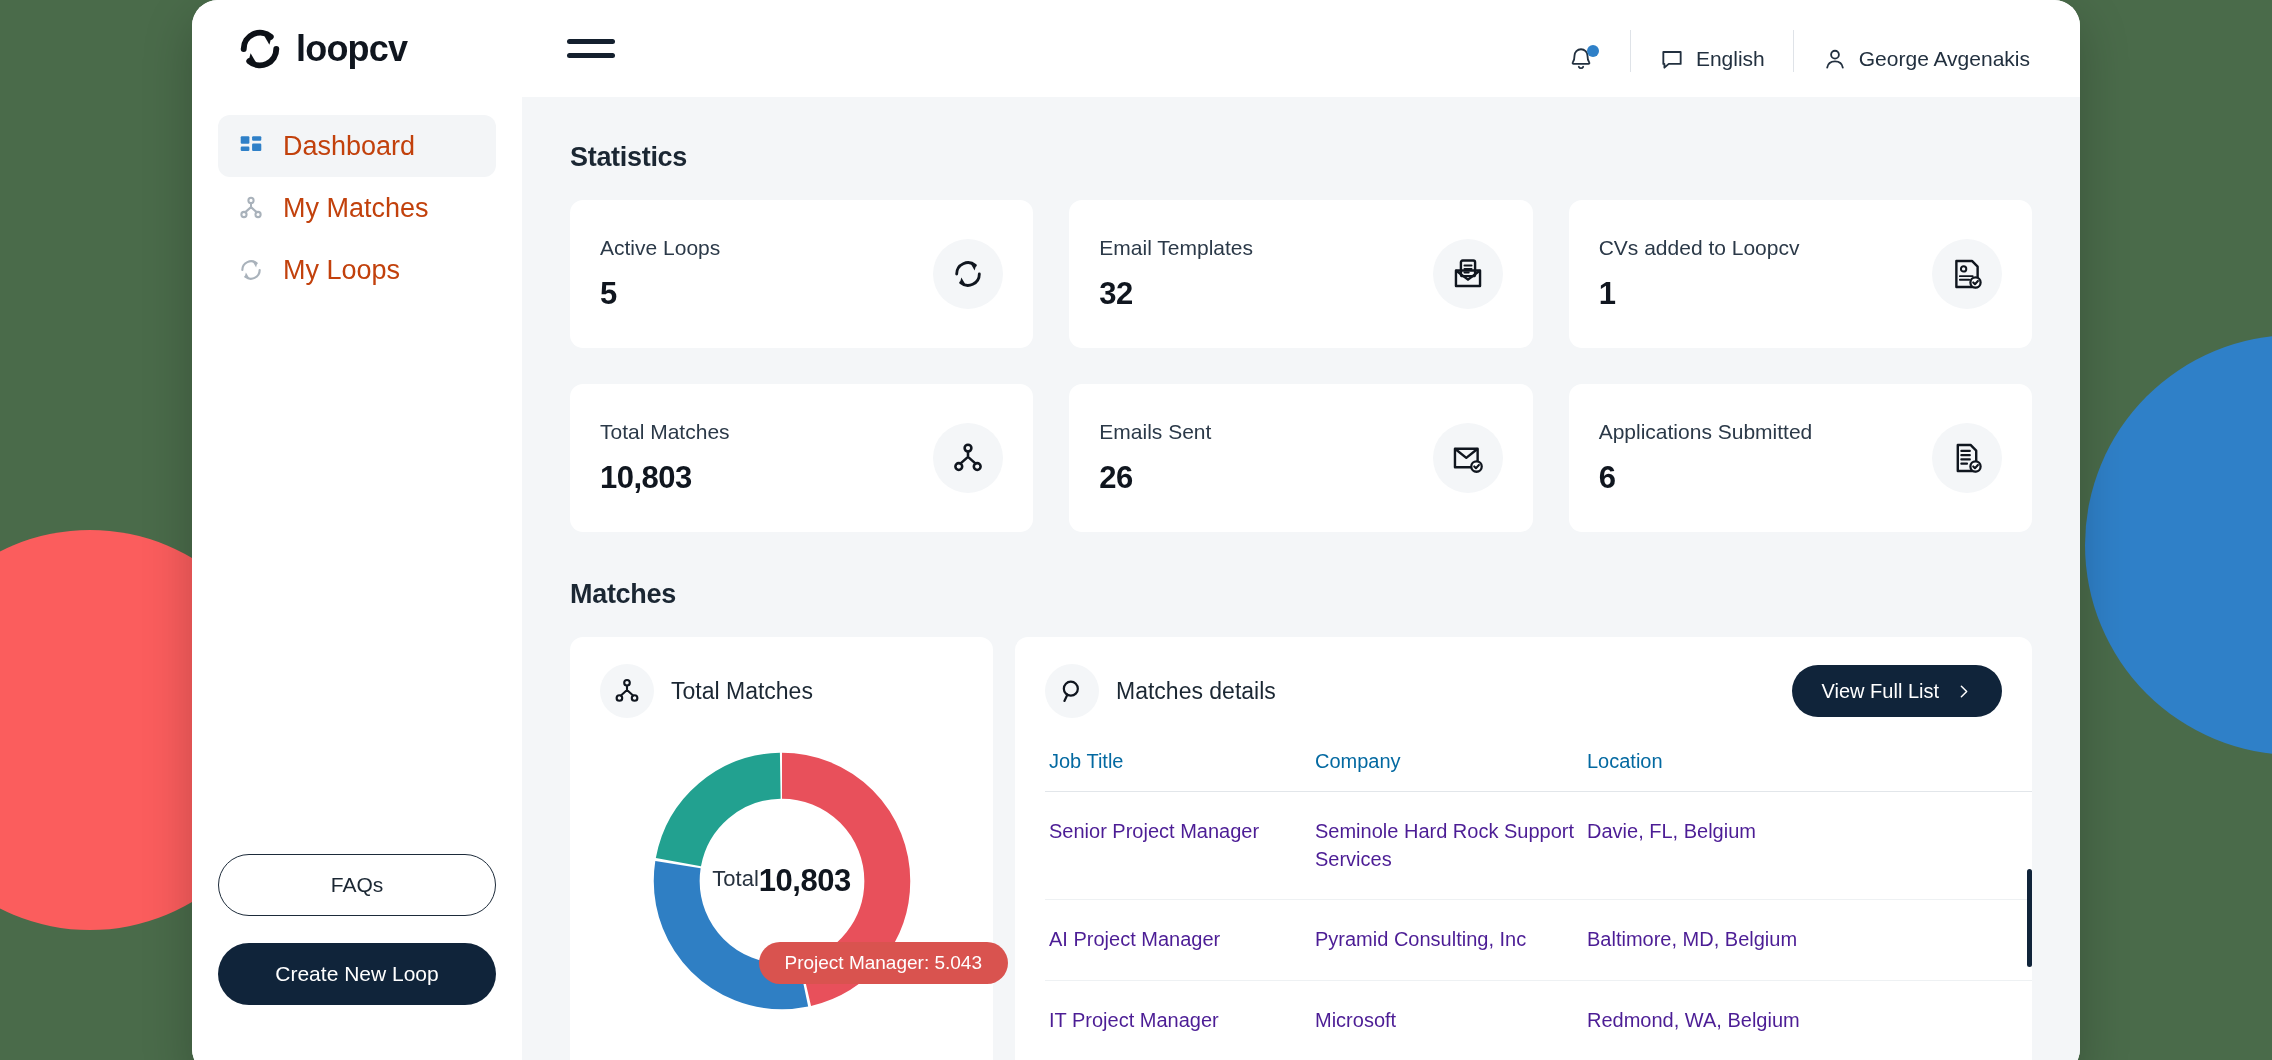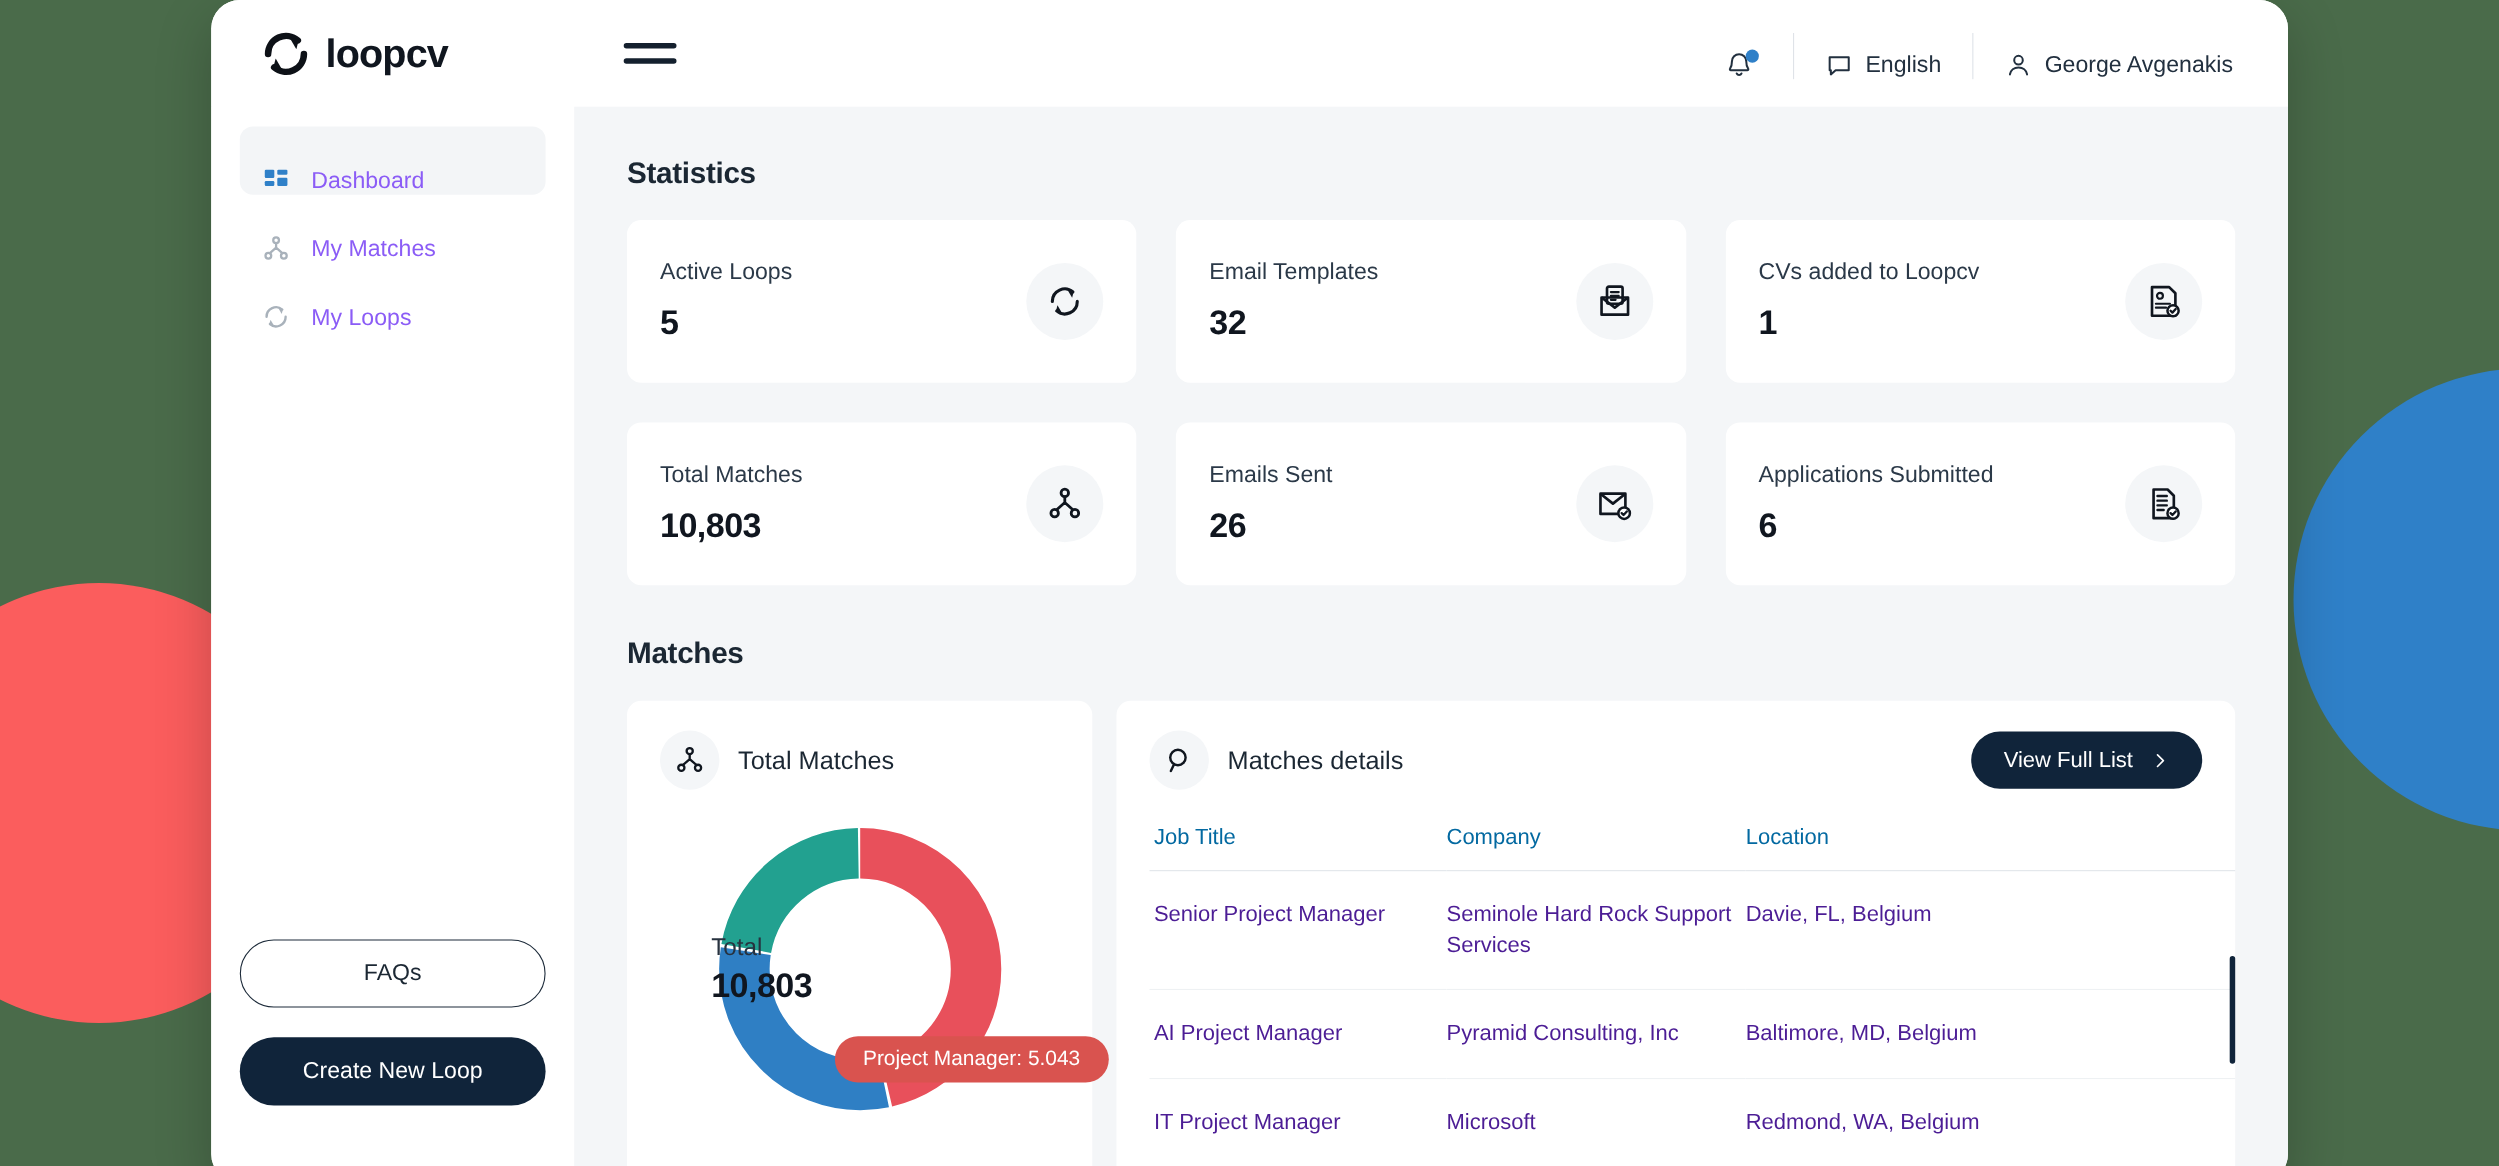--- a/index.html
+++ b/index.html
@@ -41,23 +41,23 @@
   .tb-ic { width: 26px; height: 26px; display: block; }
   #bell-wrap { position: relative; padding: 0 8px; }
   #bell-dot { position: absolute; right: 3px; top: -1px; width: 12px; height: 12px; border-radius: 50%; background: #2f80c8; }
 
   
   #sidebar {
     position: absolute; left: 0; top: 97px; width: 330px; height: 978px;
     background: #fff; padding: 18px 26px 0 26px;
   }
   .nav-item {
-    display: flex; align-items: flex-end; gap: 19px; height: 62px;
+    display: flex; align-items: center; gap: 19px; height: 62px;
     padding: 0 20px; border-radius: 12px; cursor: pointer;
-    font-size: 21px; color: #8b5cf6;
+    font-size: 27px; color: #c2410c;
   }
   .nav-item.active { background: #f3f5f7; }
   .nav-ic { width: 26px; height: 26px; flex: 0 0 26px; }
 
   #sidebar-bottom { position: absolute; left: 26px; bottom: 70px; width: 278px; }
   #faqs-btn {
     height: 62px; border: 1.7px solid #1d2b3a; border-radius: 34px; background: #fff;
     display: flex; align-items: center; justify-content: center;
     font-size: 21px; color: #1b2733; cursor: pointer; margin-bottom: 27px;
   }
@@ -98,21 +98,21 @@
     width: 54px; height: 54px; flex: 0 0 54px; border-radius: 50%;
     background: #f4f6f8; display: flex; align-items: center; justify-content: center;
   }
   .panel-ic svg { width: 28px; height: 28px; }
   .panel-title { font-size: 23px; color: #1b2733; }
 
   
   #donut-wrap { position: relative; width: 270px; height: 270px; margin: 28px auto 0 auto; }
   #donut-center {
     position: absolute; left: 0; top: 0; width: 100%; height: 100%;
-    display: flex; flex-direction: column; justify-content: center;
+    display: flex; align-items: center; justify-content: center;
   }
   #donut-total-label { font-size: 22px; color: #27323f; margin-bottom: 4px; }
   #donut-total-value { font-size: 31px; font-weight: 700; color: #10161f; letter-spacing: -0.5px; }
   #donut-tooltip {
     position: absolute; left: 112px; top: 196px;
     background: #d9534f; color: #fff; font-size: 19px;
     padding: 10px 26px; border-radius: 22px; white-space: nowrap;
   }
 
   

